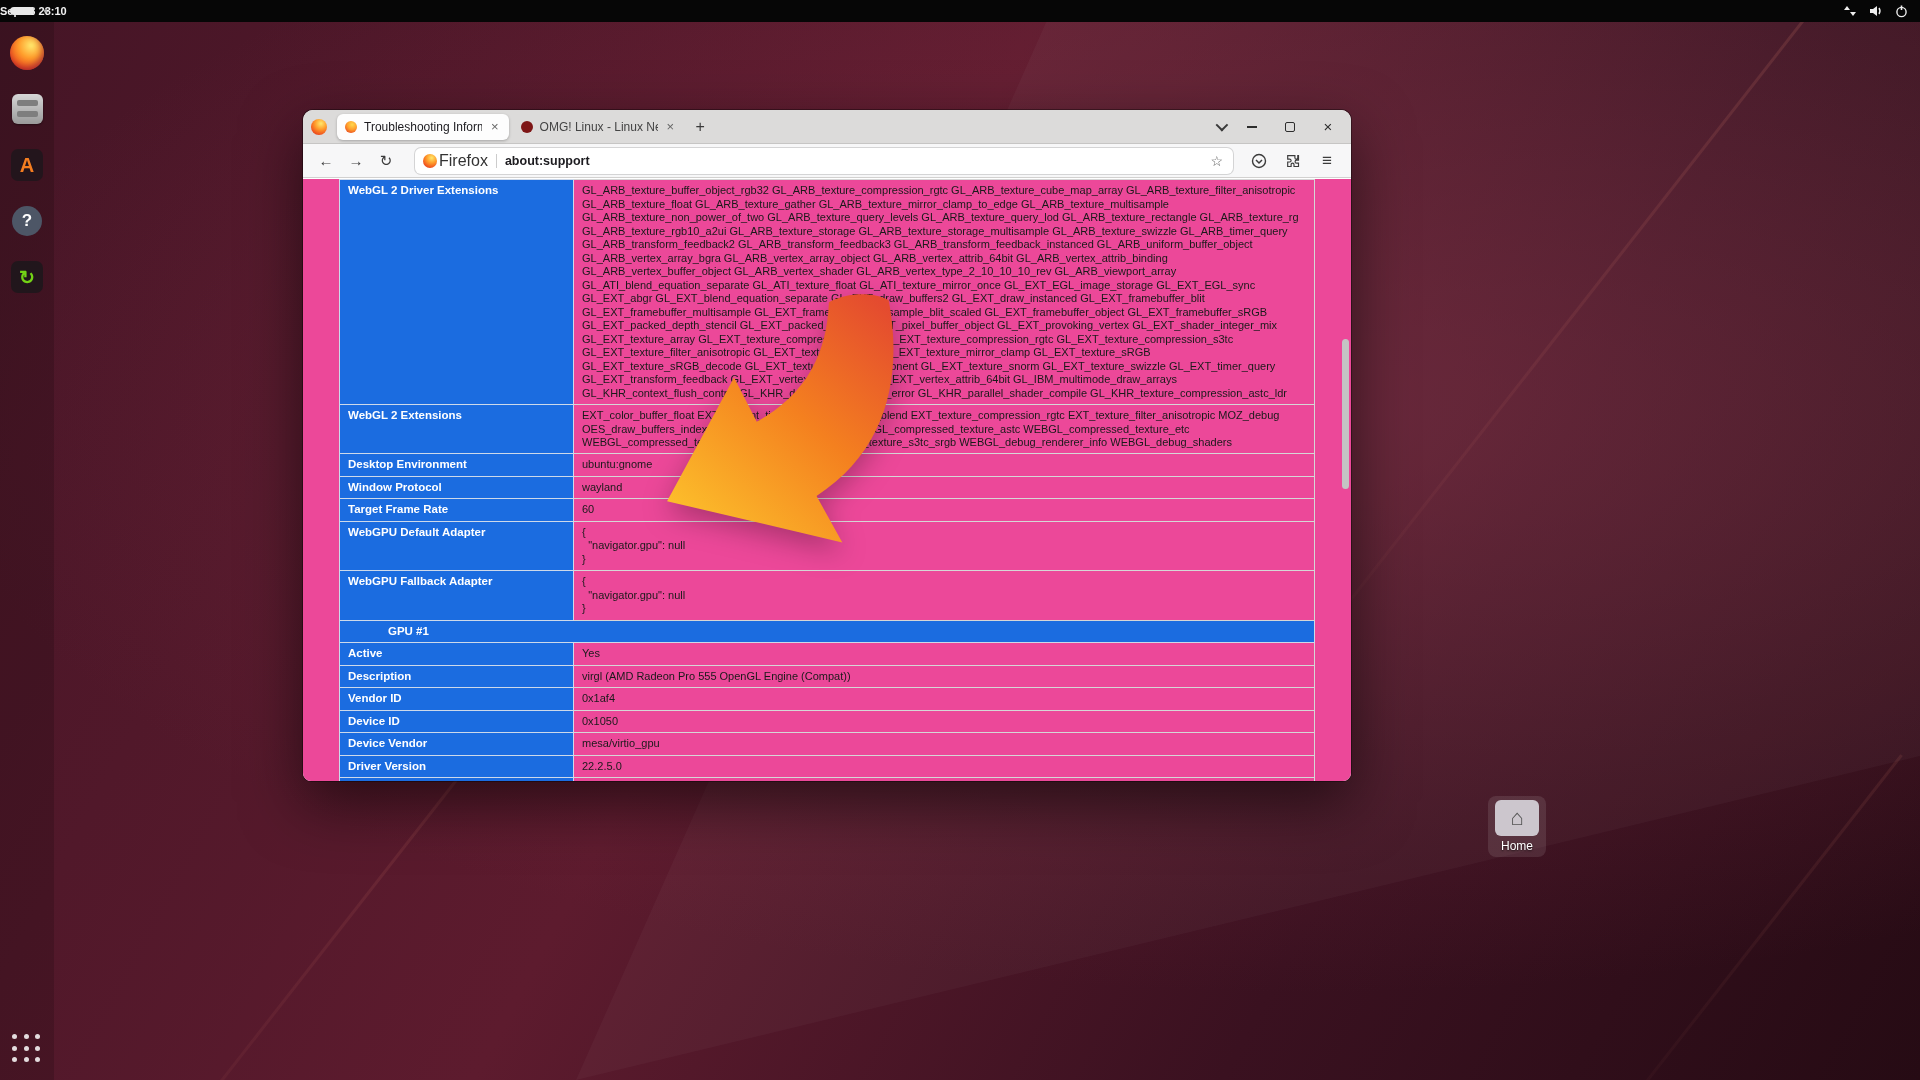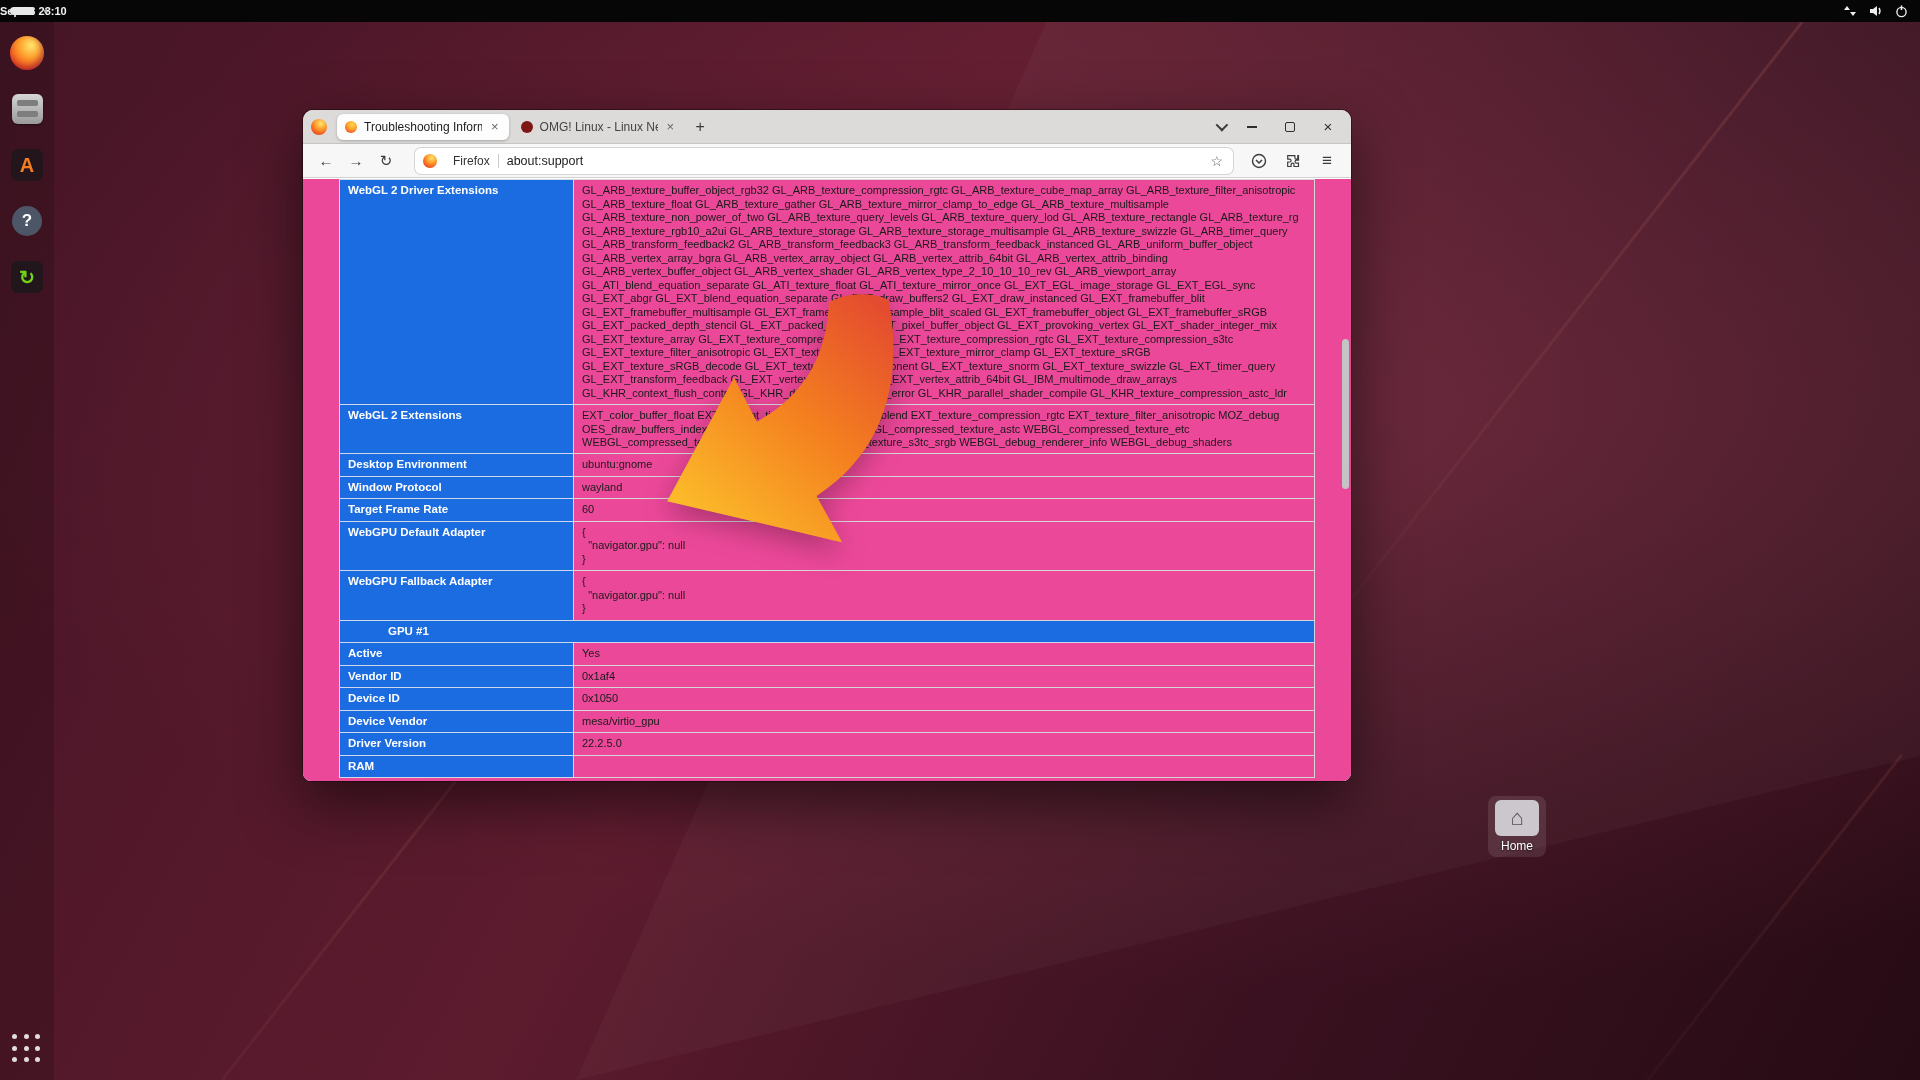--- a/index.html
+++ b/index.html
@@ -64,23 +64,23 @@
   .titlebar-right { display:flex; align-items:center; gap:16px; margin-left:auto; padding-right:4px; }
   .chev { width:9px; height:9px; border-right:2px solid #3a3a3a; border-bottom:2px solid #3a3a3a; transform:rotate(45deg) translateY(-2px); cursor:pointer; }
   .win-btn { width:22px; height:22px; display:flex; align-items:center; justify-content:center; color:#2d2d2d; cursor:pointer; }
   .wb-min { width:10px; border-bottom:2px solid #2d2d2d; height:2px; }
   .wb-max { width:10px; height:10px; border:1.5px solid #2d2d2d; border-radius:2px; }
   .wb-close { font-size:15px; line-height:1; }
 
   .toolbar { height:34px; background:#f7f7f8; border-bottom:1px solid #d2d1d0; display:flex; align-items:center; padding:0 10px; gap:4px; }
   .nav-btn { width:26px; height:26px; display:flex; align-items:center; justify-content:center; font-size:15px; color:#3c3c3c; border-radius:5px; cursor:pointer; }
   .urlbar { flex:1 1 auto; height:26px; margin:0 8px 0 12px; background:#fff; border-radius:6px; box-shadow:0 0 0 1px rgba(0,0,0,0.14); display:flex; align-items:center; padding:0 8px; min-width:0; }
-  .identity { display:flex; align-items:center; gap:16px; font-size:12px; color:#333; }
+  .identity { display:flex; align-items:center; gap:2px; font-size:16px; color:#333; }
   .id-sep { width:1px; height:14px; background:#ccc; margin:0 8px 0 8px; }
-  .url-text { font-size:12.5px; color:#1c1b1f; white-space:nowrap; overflow:hidden; flex:1 1 auto; }
+  .url-text { font-size:12.5px; color:#1c1b1f; white-space:nowrap; overflow:hidden; flex:1 1 auto;font-weight:bold; }
   .star { font-size:14px; color:#5a5a5a; padding:0 2px; cursor:pointer; }
   .tb-right { display:flex; align-items:center; gap:6px; }
   .tb-icon { width:28px; height:26px; display:flex; align-items:center; justify-content:center; border-radius:5px; cursor:pointer; color:#3c3c3c; }
   .menu-glyph { font-size:17px; }
 
   
   .content { position:absolute; top:69px; left:0; right:0; bottom:0; background:#ec4899; padding:0 36px 0 36px; overflow:hidden; }
   table#support-table { width:100%; border-collapse:collapse; font-size:11px; line-height:13.5px; color:#1a1a1a; table-layout:fixed; }
   #support-table th { width:234px; background:#1b6ce0; color:#fff; font-weight:bold; text-align:left; vertical-align:top; padding:4px 8px; border:1px solid #cdd9ea; font-size:11.5px; }
   #support-table th.section { width:auto;padding-left:48px; }
@@ -278,20 +278,26 @@
           <tr>
             <th colspan="2" class="section">GPU #1</th>
           </tr>
           <tr>
             <th>Active</th>
             <td>
               <div class="cell-text">Yes</div>
             </td>
           </tr>
           <tr>
+            <th>Description</th>
+            <td>
+              <div class="cell-text">virgl (AMD Radeon Pro 555 OpenGL Engine (Compat))</div>
+            </td>
+          </tr>
+          <tr>
             <th>Vendor ID</th>
             <td>
               <div class="cell-text">0x1af4</div>
             </td>
           </tr>
           <tr>
             <th>Device ID</th>
             <td>
               <div class="cell-text">0x1050</div>
             </td>

